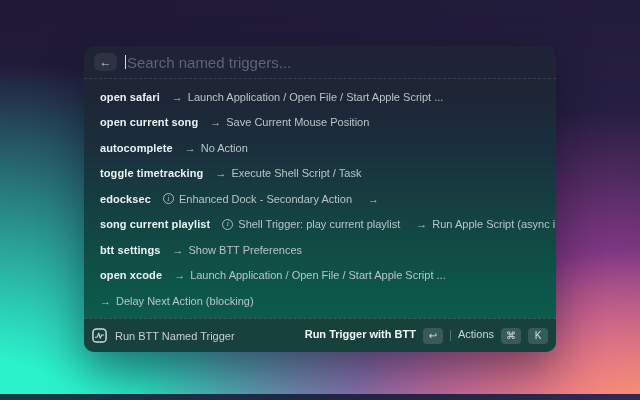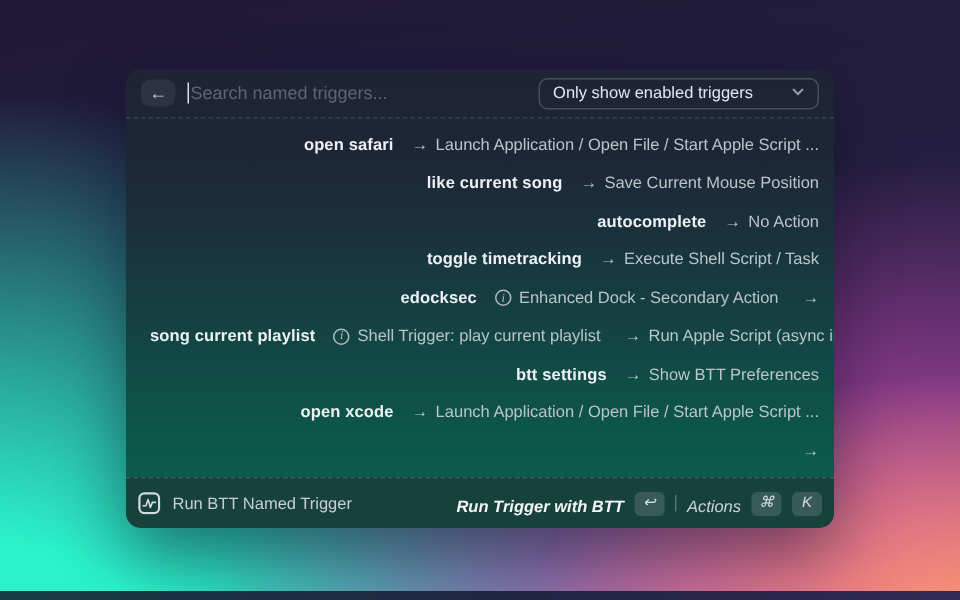--- a/index.html
+++ b/index.html
@@ -45,36 +45,36 @@
     width: 23px; height: 18px; flex: 0 0 auto;
     display: flex; align-items: center; justify-content: center;
     background: #2d3342; border: none; border-radius: 6px;
     color: #c9cfda; font-size: 12px; line-height: 1; cursor: default;
     font-family: "Liberation Sans", sans-serif; padding: 0;
   }
   .search-wrap { flex: 1; display: flex; align-items: center; min-width: 0; }
   .caret { width: 1px; height: 14px; background: #dbe0e8; margin-right: 1px; }
   .search-input {
     flex: 1; min-width: 0; background: transparent; border: none; outline: none;
-    color: #e8ecf2; font-size: 12px; padding: 0;
+    color: #e8ecf2; font-size: 15px; padding: 0;
     font-family: "Liberation Sans", sans-serif;
   }
   .search-input::placeholder { color: #5e6476; opacity: 1; }
   .dropdown {
     flex: 0 0 auto; display: flex; align-items: center; gap: 26px;
     border: 1px solid #464d5f; border-radius: 6px;
     padding: 3px 9px 4px 9px; color: #e2e6ee; font-size: 11px;
     background: transparent; cursor: default;
   }
 
   
   .list { flex: 1 1 auto; overflow: hidden; padding-top: 5px; }
   .row {
     height: 25.5px; display: flex; align-items: center;
-    justify-content: flex-end; padding: 0 10px 0 16px; gap: 12px;
+    justify-content: flex-start; padding: 0 10px 0 16px; gap: 12px;
   }
   .row-name {
     font-size: 11px; font-weight: bold; color: #eef1f4;
     white-space: nowrap; letter-spacing: 0.1px;
   }
   .row-right { display: flex; align-items: center; gap: 16px; min-width: 0; }
   .note, .action {
     display: flex; align-items: center; gap: 5px;
     color: #bac5c7; font-size: 11px; white-space: nowrap;
   }
@@ -89,22 +89,22 @@
 
   
   .footer {
     flex: 0 0 25px; display: flex; align-items: center;
     justify-content: space-between; padding: 4px 8px;
     background: #17423c; border-top: 1px dashed rgba(255,255,255,0.15);
   }
   .footer-left { display: flex; align-items: center; gap: 8px; color: #c7cfd1; font-size: 11px; }
   .footer-right { display: flex; align-items: center; gap: 7px; }
   .run-btn, .actions-btn {
-    display: flex; align-items: flex-end; gap: 7px; background: transparent;
-    border: none; padding: 0; cursor: default; font-family: "Liberation Sans", sans-serif; font-style: italic;
+    display: flex; align-items: flex-start; gap: 7px; background: transparent;
+    border: none; padding: 0; cursor: default; font-family: "Liberation Sans", sans-serif;
   }
   .primary-label { color: #f3f6f6; font-size: 11px; font-weight: bold; }
   .actions-label { color: #ccd4d6; font-size: 11px; }
   .kbd {
     background: rgba(255,255,255,0.14); border-radius: 4px;
     min-width: 10px; padding: 2px 5px 3px 5px; text-align: center;
     color: #d9dfe1; font-size: 10px; line-height: 1.1;
   }
   .vdiv { width: 1px; height: 11px; background: rgba(255,255,255,0.28); }
 </style>
@@ -117,40 +117,34 @@
 <div class="panel">
 
   <div class="header">
     <button class="back-btn">
       <span>←</span>
     </button>
     <div class="search-wrap">
       <span class="caret"></span>
       <input class="search-input" type="text" value="" placeholder="Search named triggers..." style="">
     </div>
-    <div class="dropdown">
-      <span>Only show enabled triggers</span>
-      <svg width="8" height="5" viewBox="0 0 8 5">
-        <path d="M1 0.7 L4 3.8 L7 0.7" fill="none" stroke="#9aa2b2" stroke-width="1.3" stroke-linecap="round"></path>
-      </svg>
-    </div>
   </div>
 
   <div class="list">
       <div class="row">
         <span class="row-name">open safari</span>
         <span class="row-right">
           <span class="action">
             <span class="arrow">→</span>
             <span>Launch Application / Open File / Start Apple Script ...</span>
           </span>
         </span>
       </div>
       <div class="row">
-        <span class="row-name">like current song</span>
+        <span class="row-name">open current song</span>
         <span class="row-right">
           <span class="action">
             <span class="arrow">→</span>
             <span>Save Current Mouse Position</span>
           </span>
         </span>
       </div>
       <div class="row">
         <span class="row-name">autocomplete</span>
         <span class="row-right">
@@ -209,20 +203,21 @@
           <span class="action">
             <span class="arrow">→</span>
             <span>Launch Application / Open File / Start Apple Script ...</span>
           </span>
         </span>
       </div>
       <div class="row">
         <span class="row-right">
           <span class="action">
             <span class="arrow">→</span>
+            <span>Delay Next Action (blocking)</span>
           </span>
         </span>
       </div>
       <div class="row">
         <span class="row-name">reload</span>
         <span class="row-right">
           <span class="action">
             <span class="arrow">→</span>
             <span>No Action</span>
           </span>

